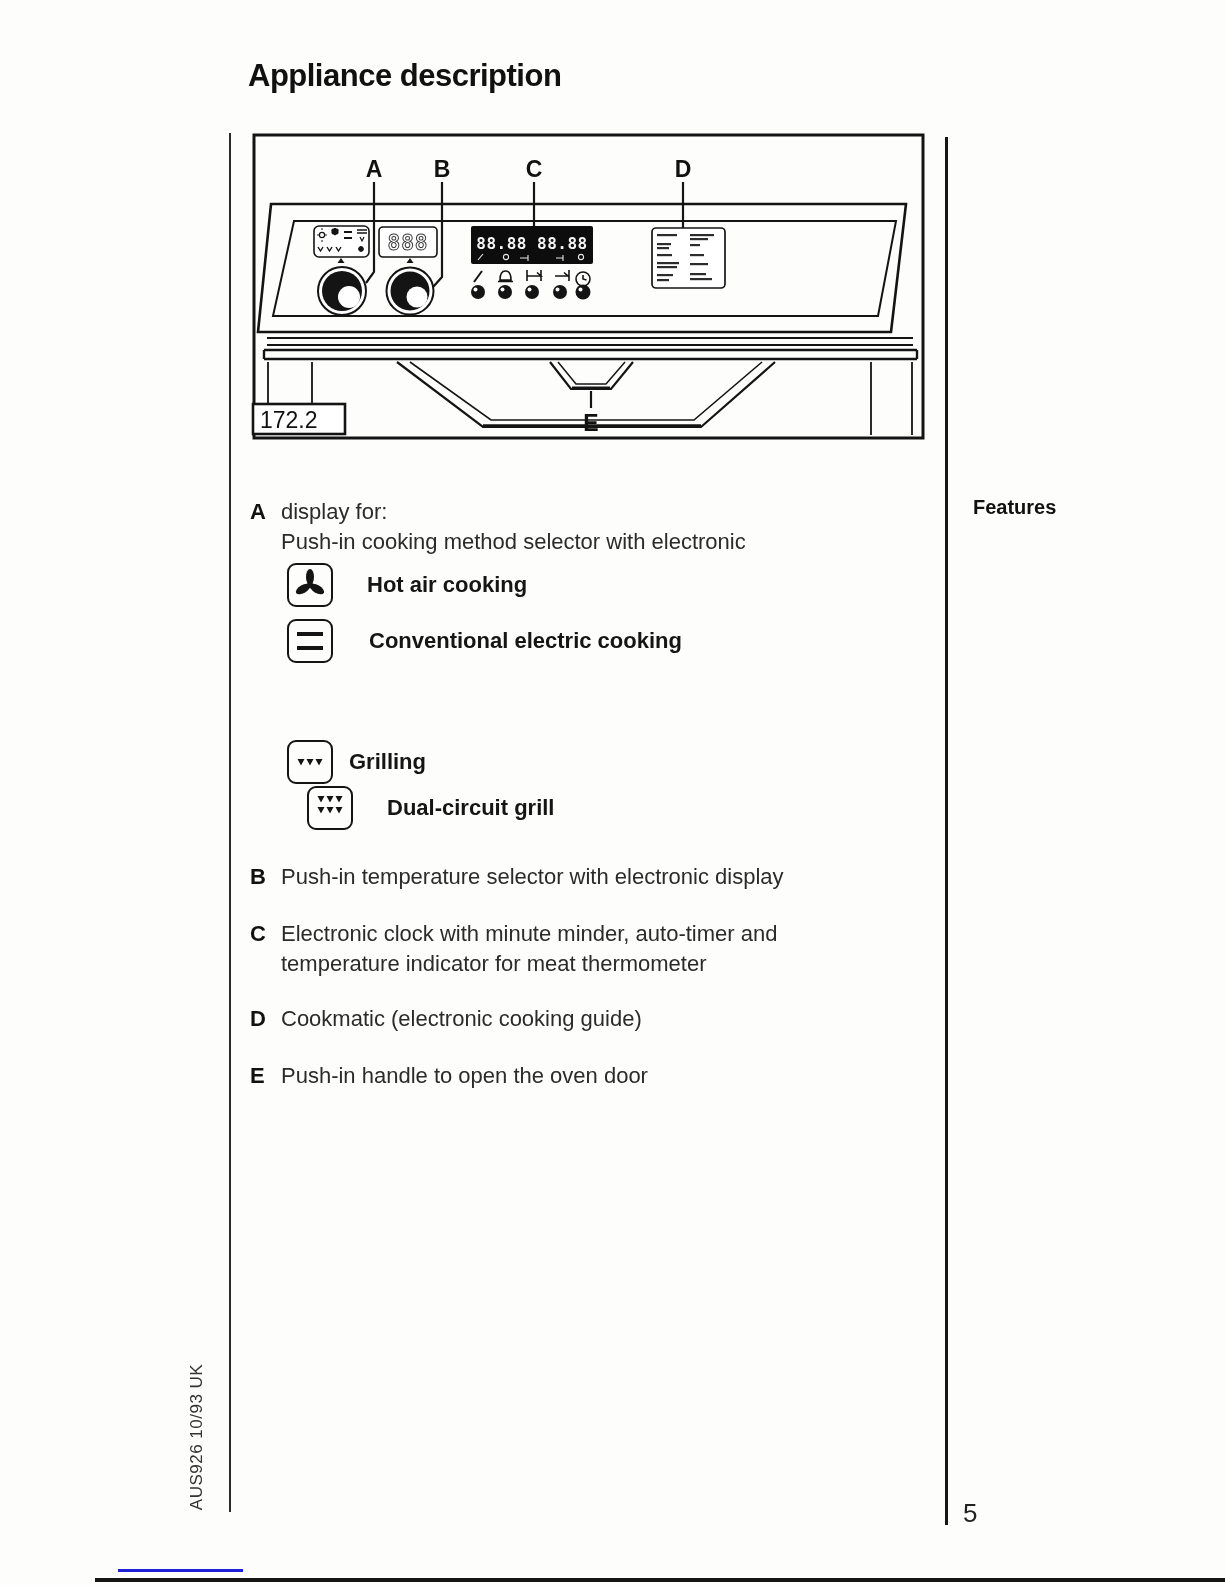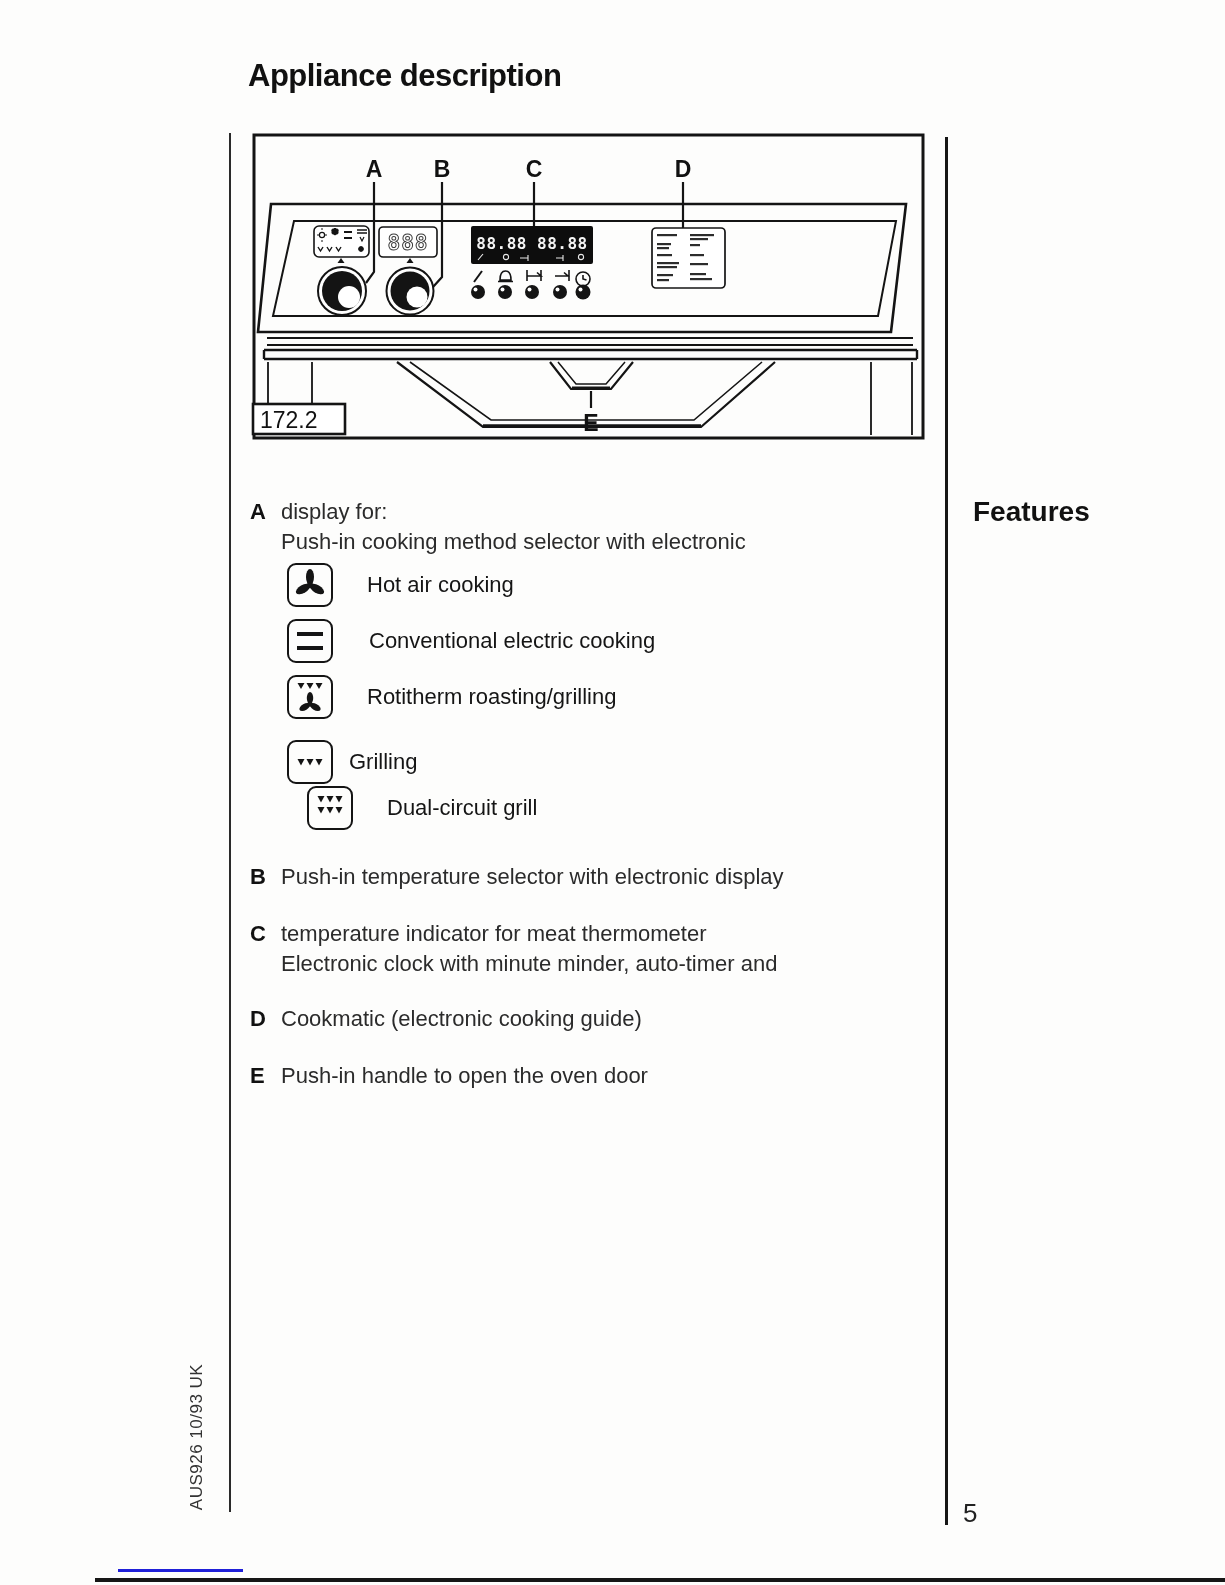--- a/index.html
+++ b/index.html
@@ -7,37 +7,37 @@
     position:relative; width:1225px; height:1585px; margin:0 auto;
     background:#fdfdfc; overflow:hidden;
     font-family:"Liberation Sans", sans-serif; color:#222;
   }
   .page-title {
     position:absolute; left:248px; top:58px;
     font-size:31px; font-weight:bold; letter-spacing:-0.5px; color:#111;
   }
   .features-heading {
     position:absolute; left:973px; top:496px;
-    font-size:28px; font-weight:bold; color:#111;
+    font-size:20px; font-weight:bold; color:#111;
   }
   .v-rule-right { position:absolute; left:945px; top:137px; width:3px; height:1388px; background:#161616; }
   .v-rule-left  { position:absolute; left:229px; top:133px; width:2px; height:1379px; background:#2a2a2a; }
   .diagram-wrap { position:absolute; left:250px; top:131px; }
 
   .item { position:absolute; left:250px; display:flex; font-size:22px; line-height:30px; color:#2b2b2b; }
   .item-letter { width:31px; font-weight:bold; color:#111; flex:0 0 31px; }
   .item-line { display:block; }
 
   .mode-row { position:absolute; left:287px; display:flex; align-items:center; gap:34px; }
   .mode-box {
     width:46px; height:44px; border:2.5px solid #141414; border-radius:9px;
     box-sizing:border-box; display:flex; align-items:center; justify-content:center;
     background:#fdfdfc; flex:0 0 46px;
   }
-  .mode-label { font-size:22px; font-weight:normal; color:#151515; white-space:nowrap; }
+  .mode-label { font-size:22px; font-weight:bold; color:#151515; white-space:nowrap; }
 
   .edition-code {
     position:absolute; left:197px; top:1437px;
     transform:translate(-50%,-50%) rotate(-90deg);
     font-size:17px; color:#333; white-space:nowrap; letter-spacing:0.5px;
   }
   .page-number { position:absolute; left:963px; top:1498px; font-size:26px; color:#222; }
   .blue-mark { position:absolute; left:118px; top:1569px; width:125px; height:3px; }
   .footer-rule { position:absolute; left:95px; top:1578px; width:1130px; height:4px; background:#161616; }
 </style>
@@ -236,42 +236,20 @@
       <svg width="38" height="36" viewBox="-19 -18 38 36">
           <g fill="#141414">
             <rect x="-13" y="-9" width="26" height="4"></rect>
             <rect x="-13" y="5" width="26" height="4"></rect>
           </g>
         </svg>
     </div>
     <div class="mode-label">Conventional electric cooking</div>
   </div>
 
-  <div class="mode-row" style="top:675px;">
-    <div class="mode-box">
-      <svg width="38" height="36" viewBox="-19 -18 38 36">
-          <g fill="#141414">
-            <polygon points="-12.5,-14 -5.5,-14 -9,-8"></polygon>
-            <polygon points="-3.5,-14 3.5,-14 0,-8"></polygon>
-            <polygon points="5.5,-14 12.5,-14 9,-8"></polygon>
-            <g transform="translate(0,7)">
-              <ellipse cx="0" cy="-6" rx="3.2" ry="6"></ellipse>
-              <g transform="rotate(120)">
-                <ellipse cx="0" cy="-6" rx="3.2" ry="6"></ellipse>
-              </g>
-              <g transform="rotate(-120)">
-                <ellipse cx="0" cy="-6" rx="3.2" ry="6"></ellipse>
-              </g>
-              <circle r="2.4"></circle>
-            </g>
-          </g>
-        </svg>
-    </div>
-    <div class="mode-label">Rotitherm roasting/grilling</div>
-  </div>
 
   <div class="mode-row" style="top:740px;gap:16px;">
     <div class="mode-box">
       <svg width="38" height="36" viewBox="-19 -18 38 36">
           <g fill="#141414">
             <polygon points="-12.5,-3 -5.5,-3 -9,3.5"></polygon>
             <polygon points="-3.5,-3 3.5,-3 0,3.5"></polygon>
             <polygon points="5.5,-3 12.5,-3 9,3.5"></polygon>
           </g>
         </svg>
@@ -298,22 +276,22 @@
   <div class="item" style="top:862px;">
     <div class="item-letter">B</div>
     <div>
       <span class="item-line">Push-in temperature selector with electronic display</span>
     </div>
   </div>
 
   <div class="item" style="top:919px;">
     <div class="item-letter">C</div>
     <div>
+      <span class="item-line">Electronic clock with minute minder, auto-timer and</span>
       <span class="item-line">temperature indicator for meat thermometer</span>
-      <span class="item-line">Electronic clock with minute minder, auto-timer and</span>
     </div>
   </div>
 
   <div class="item" style="top:1004px;">
     <div class="item-letter">D</div>
     <div>
       <span class="item-line">Cookmatic (electronic cooking guide)</span>
     </div>
   </div>
 

